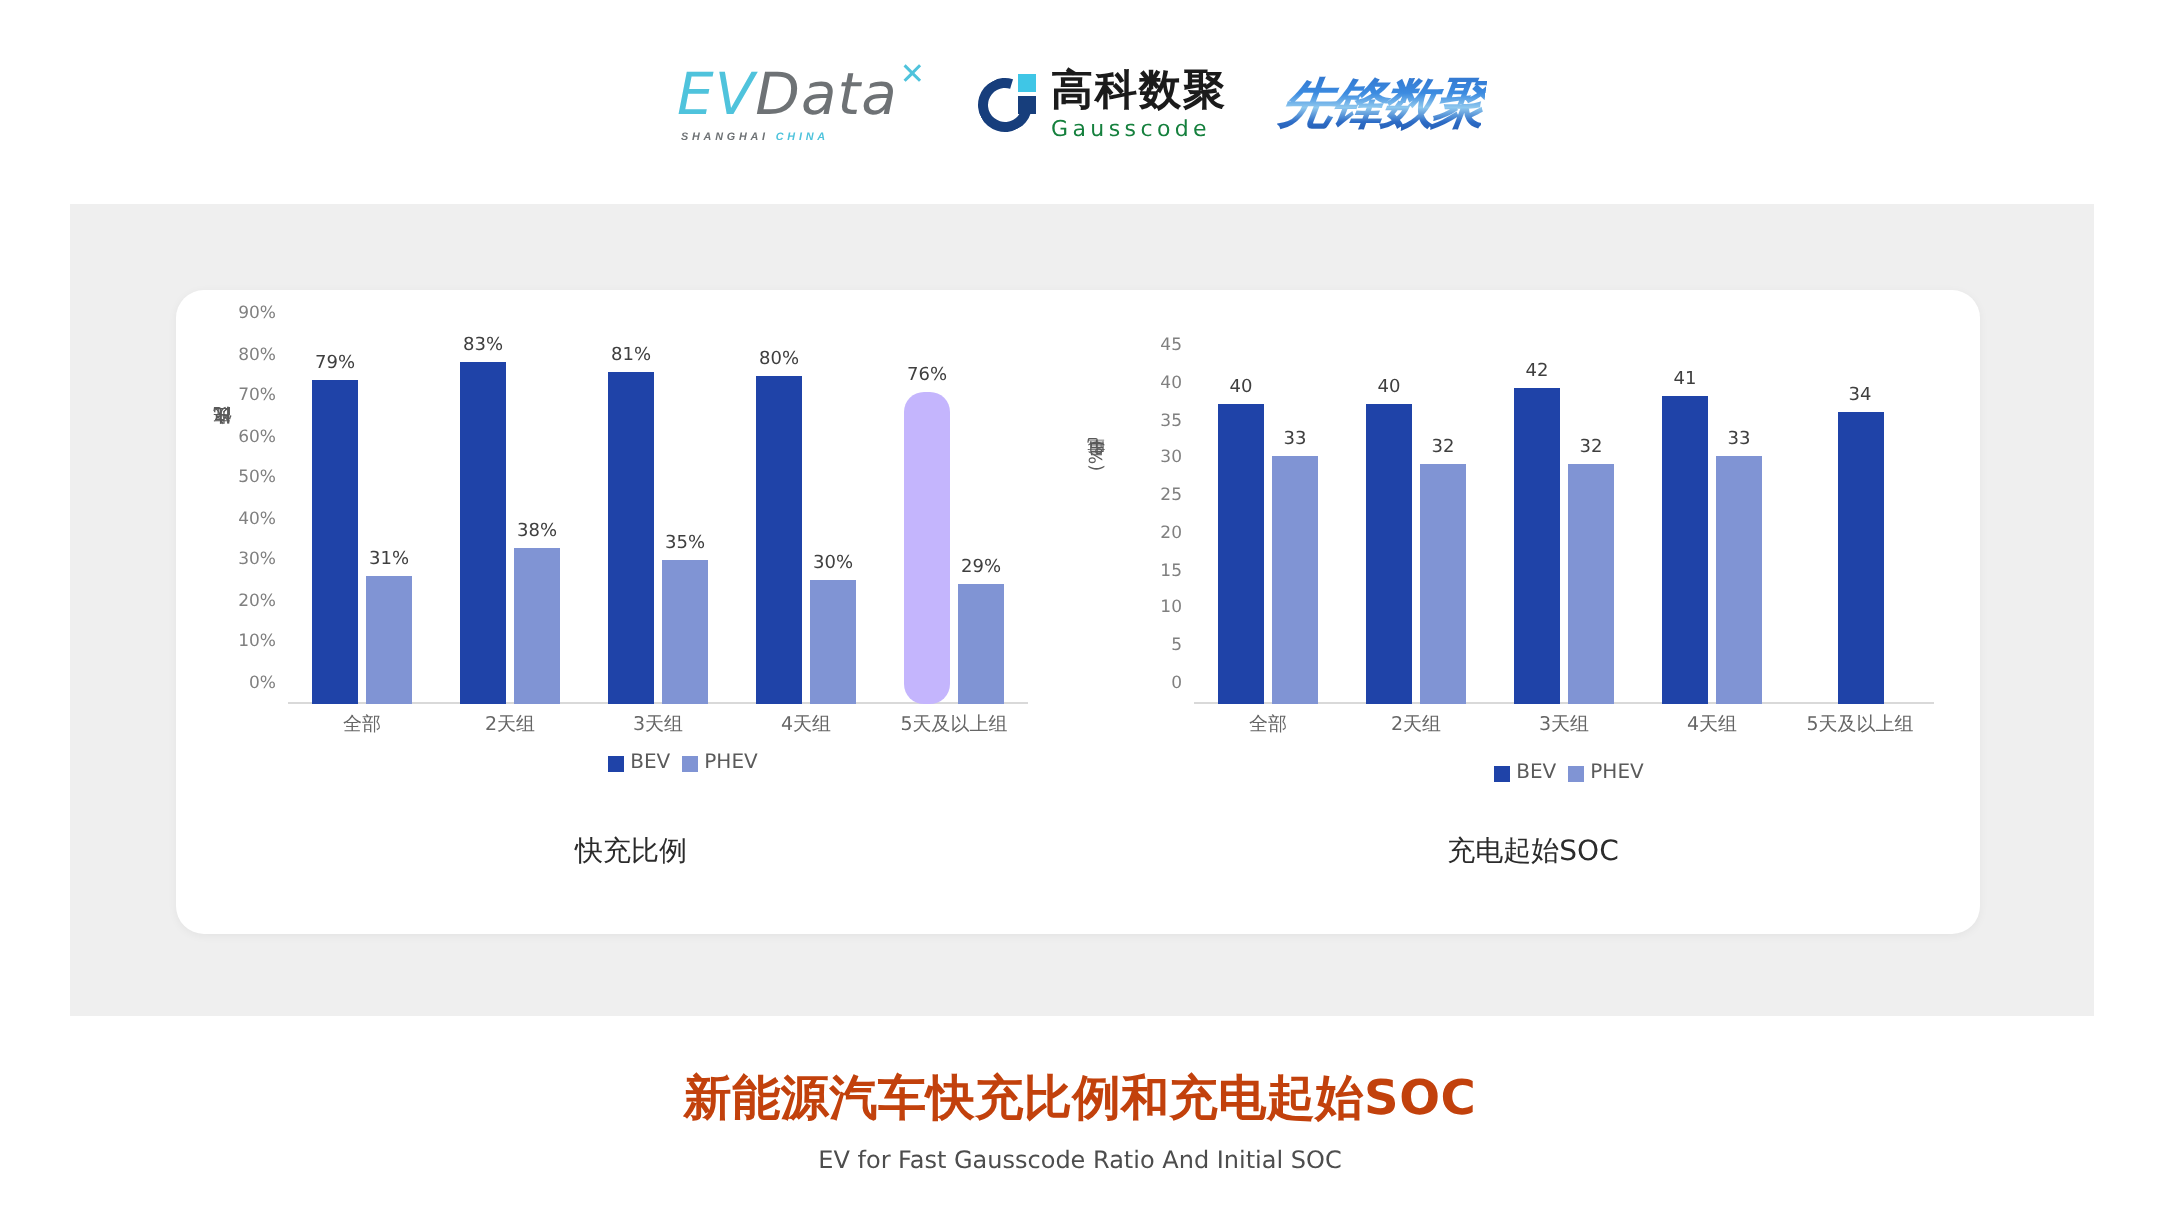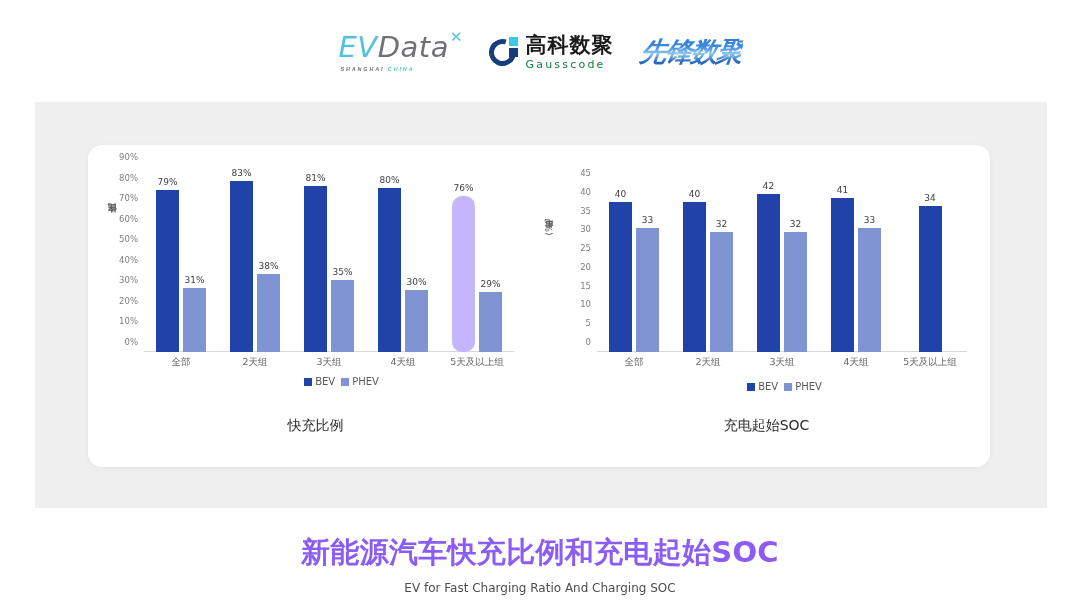--- a/index.html
+++ b/index.html
@@ -164,21 +164,21 @@
     font-family: "DejaVu Sans", sans-serif;
   }
   #chart-left  .chart-caption { top: 272px; }
   #chart-right .chart-caption { top: 272px; }
 
   
   .footer {
     position: absolute; left: 0; top: 533px; width: 1080px; text-align: center;
   }
   .footer-title {
-    font-size: 29px; font-weight: 700; color: #8b5cf6; letter-spacing: .3px;
+    font-size: 24px; font-weight: 700; color: #c2410c; letter-spacing: .3px;
     font-family: "DejaVu Sans", sans-serif;
   }
   .footer-sub {
     font-size: 12px; color: #4d4d4d; margin-top: 8px;
     font-family: "DejaVu Sans", sans-serif;
   }
 </style>
 </head>
 <body>
 
@@ -362,14 +362,14 @@
           <span>PHEV</span>
         </div>
       </div>
     <div class="chart-caption">充电起始SOC</div>
   </div>
 
 </div>
 
 <div class="footer">
   <div class="footer-title">新能源汽车快充比例和充电起始SOC</div>
-  <div class="footer-sub">EV for Fast Charging Ratio And Charging SOC</div>
+  <div class="footer-sub">EV for Fast Gausscode Ratio And Initial SOC</div>
 </div>
 
 </body></html>

